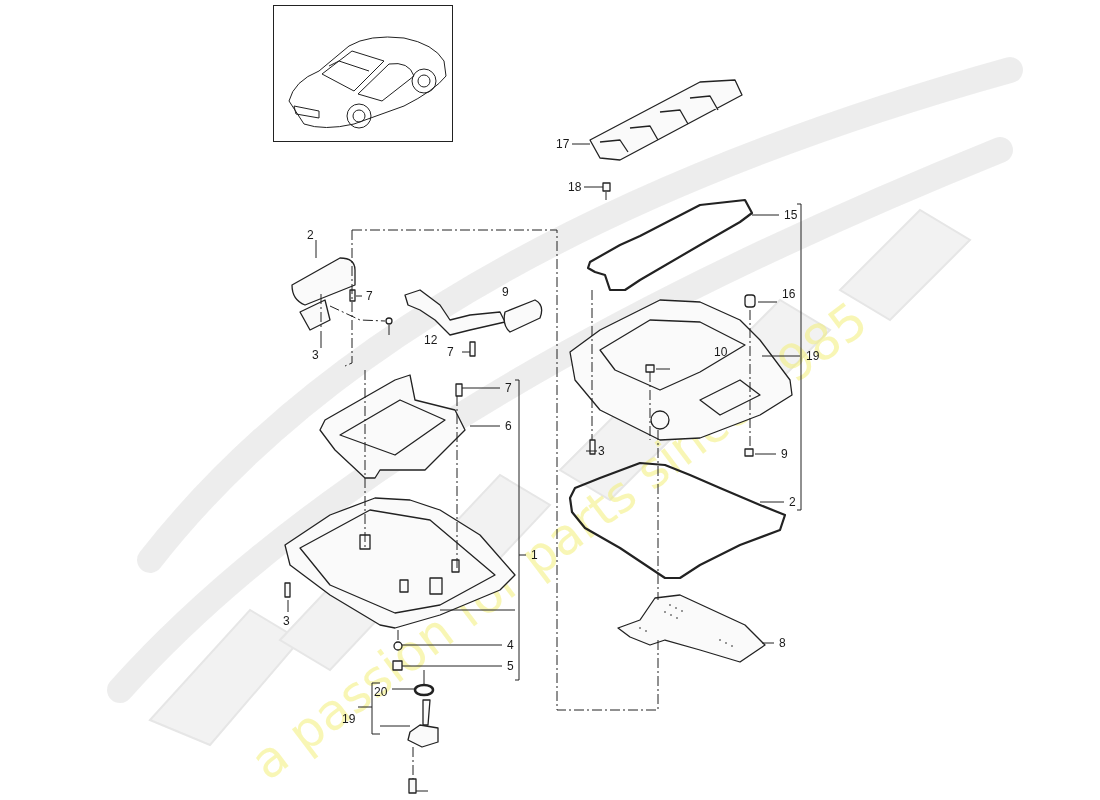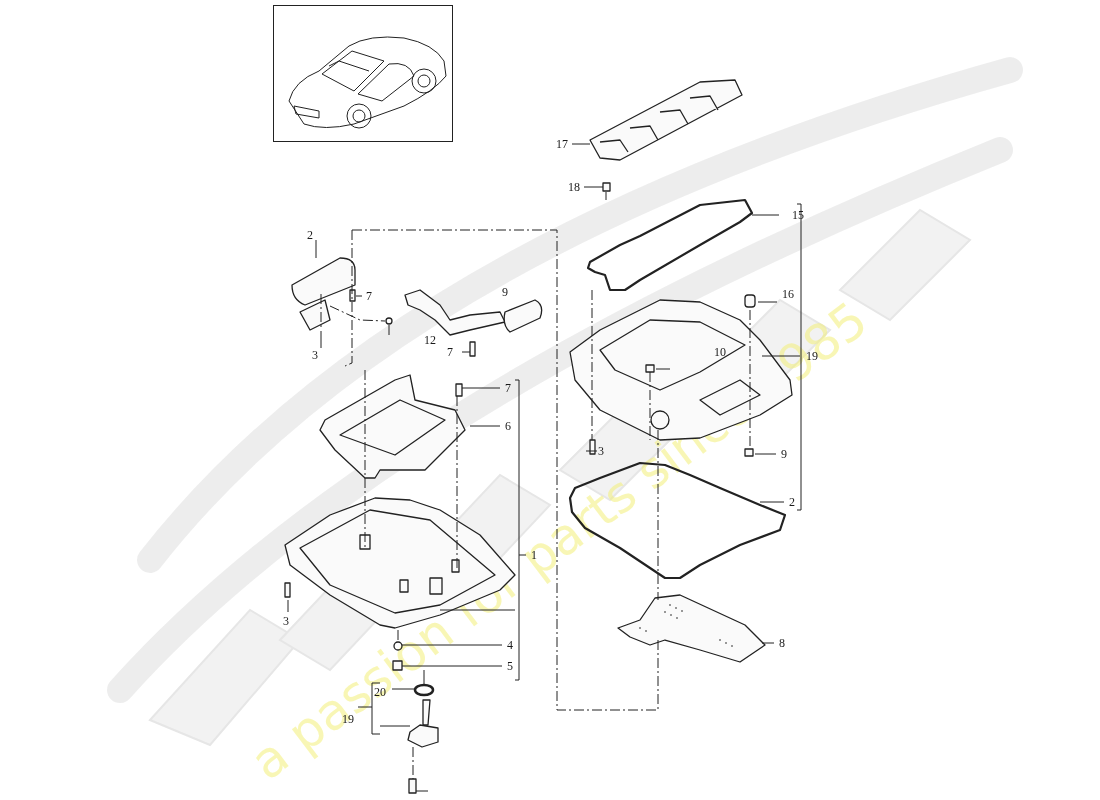--- a/index.html
+++ b/index.html
@@ -1,20 +1,20 @@
 <!DOCTYPE html>
 <html><head>
 <meta charset="utf-8">
 <style>
   html, body { margin:0; padding:0; background:#ffffff; }
   body { width:1100px; height:800px; position:relative; overflow:hidden;
          font-family:"Liberation Sans", sans-serif; }
   #canvas { position:absolute; left:0; top:0; width:1100px; height:800px; }
   .label { position:absolute; font-size:12px; color:#1a1a1a; line-height:12px;
-           font-family:Liberation Serif, serif; }
+           font-family:Liberation Sans, sans-serif; }
   .wm-text { position:absolute; font-family:"DejaVu Sans", sans-serif; color:#f3f07a;
              opacity:0.55; transform-origin:left top; white-space:nowrap; }
   .thumb { position:absolute; left:273px; top:5px; width:180px; height:137px;
            border:1.5px solid #222; background:#fff; box-sizing:border-box; }
 </style>
 </head>
 <body>
 
 <div id="canvas">
 
@@ -197,21 +197,21 @@
   <span class="label" style="left:447px;top:346px;">7</span>
   <span class="label" style="left:505px;top:382px;">7</span>
   <span class="label" style="left:779px;top:637px;">8</span>
   <span class="label" style="left:502px;top:286px;">9</span>
   <span class="label" style="left:781px;top:448px;">9</span>
   <span class="label" style="left:674px;top:346px;margin-left:40px;">10</span>
   <span class="label" style="left:307px;top:229px;">2</span>
   <span class="label" style="left:383px;top:334px;margin-left:41px;">12</span>
   <span class="label" style="left:312px;top:349px;">3</span>
   <span class="label" style="left:806px;top:350px;">19</span>
-  <span class="label" style="left:784px;top:209px;margin-left:8px;">15</span>
+  <span class="label" style="left:784px;top:209px;">15</span>
   <span class="label" style="left:782px;top:288px;">16</span>
   <span class="label" style="left:556px;top:138px;">17</span>
   <span class="label" style="left:568px;top:181px;">18</span>
   <span class="label" style="left:342px;top:701px;margin-top:12px;">19</span>
   <span class="label" style="left:374px;top:686px;">20</span>
   <span class="label" style="left:433px;top:785px;margin-top:21px;">21</span>
 
 </div>
 
 </body></html>

